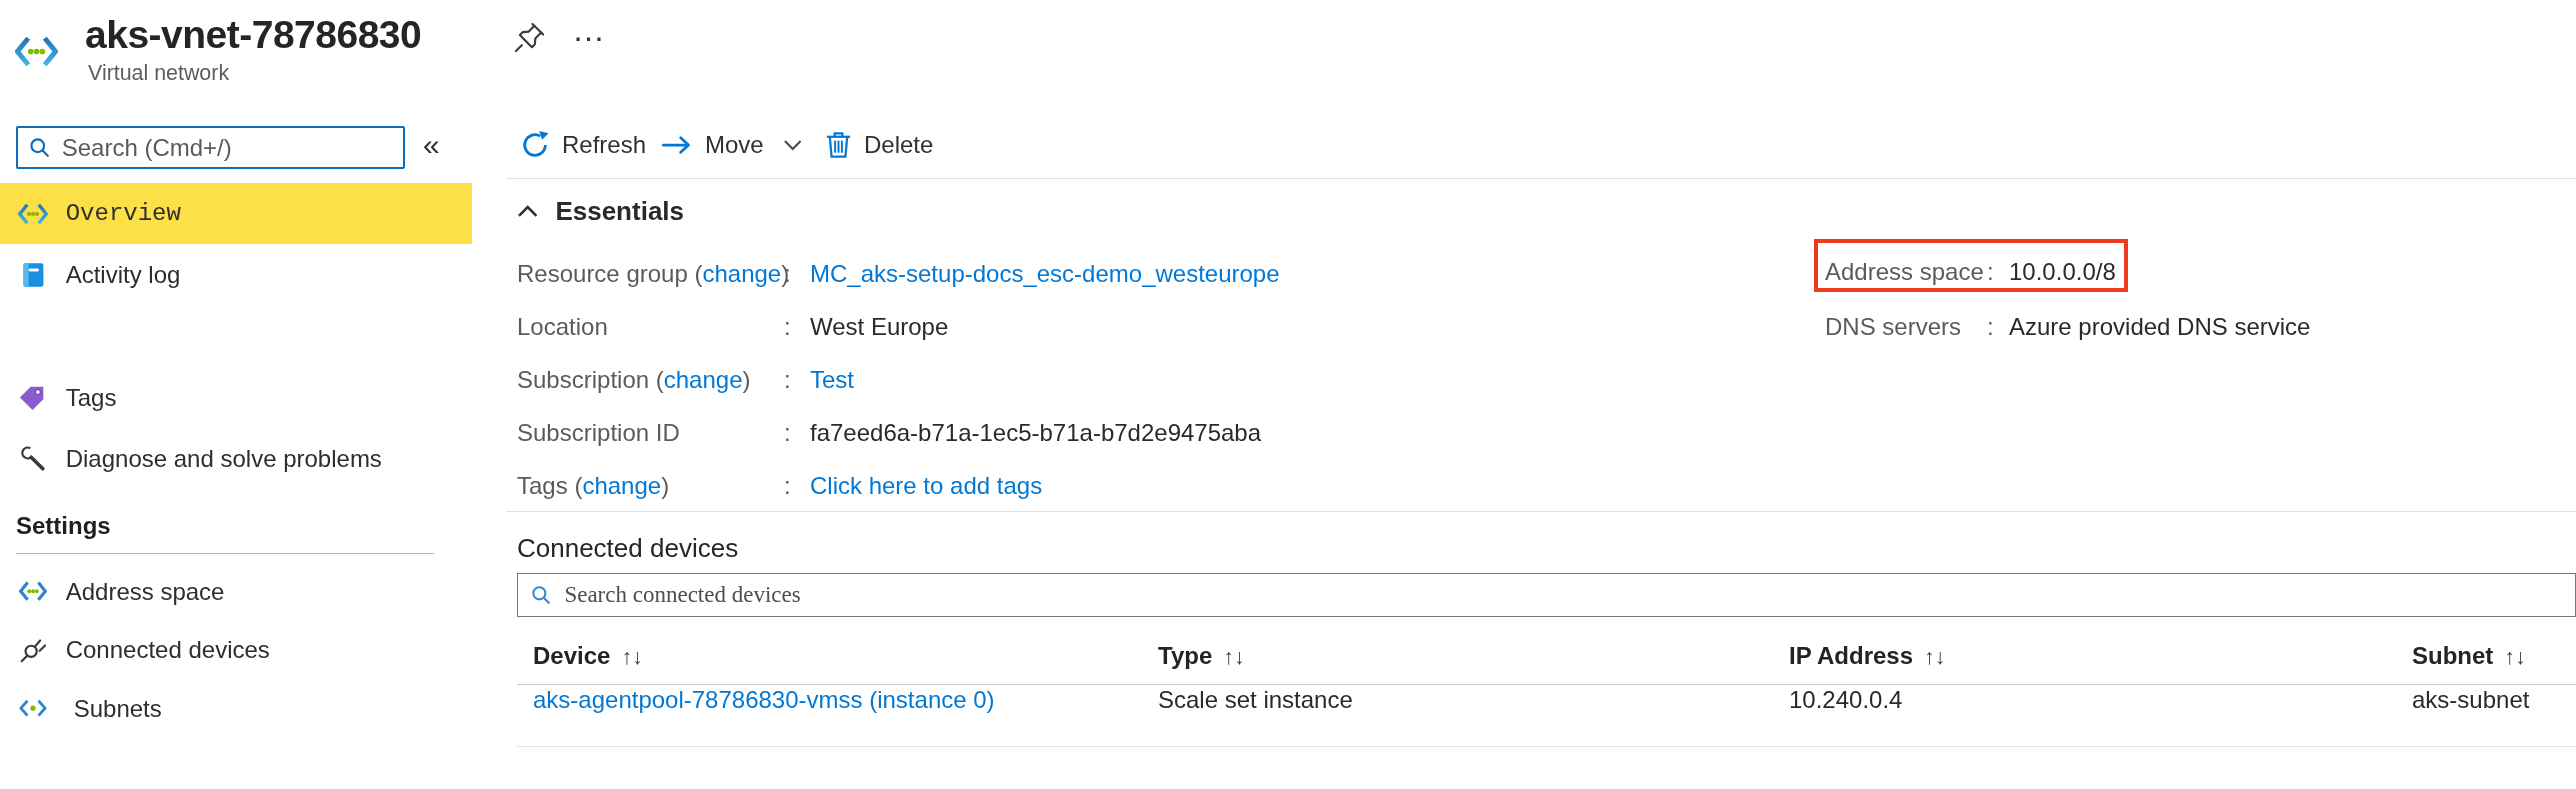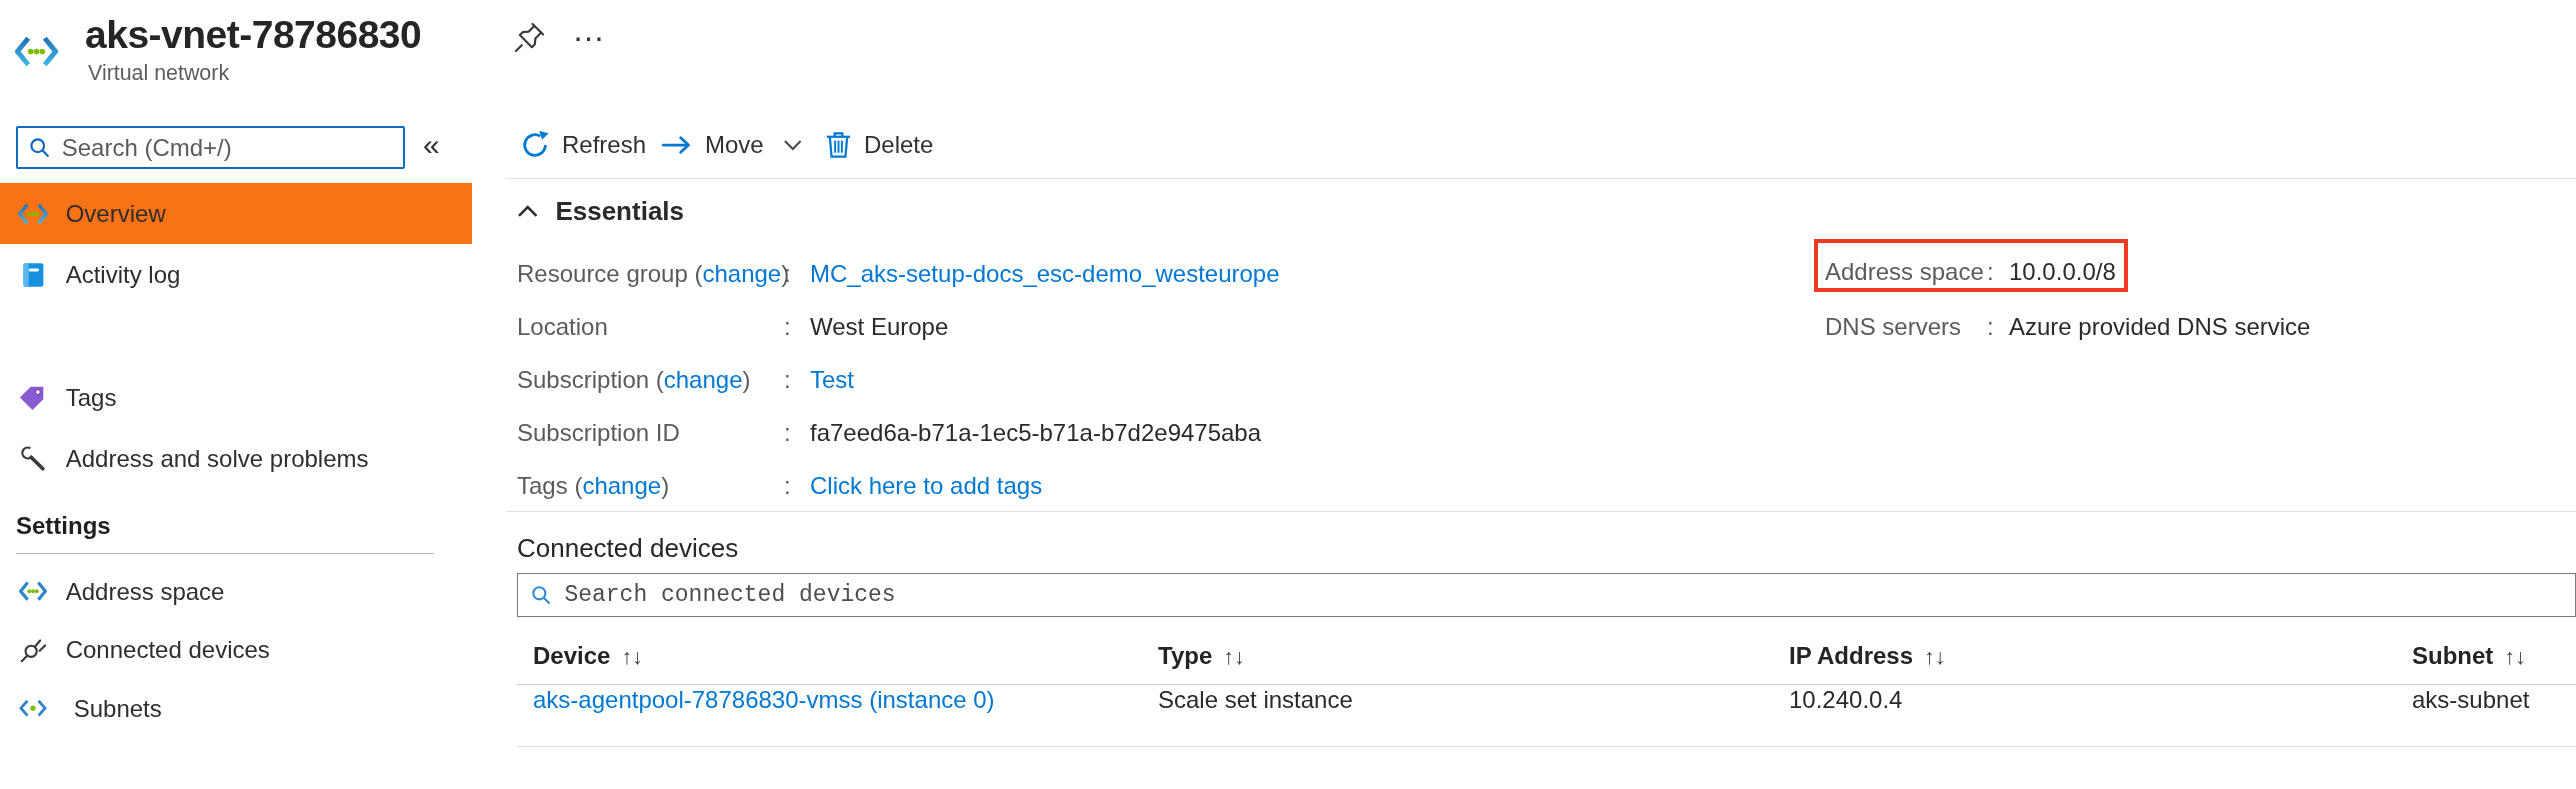--- a/index.html
+++ b/index.html
@@ -14,21 +14,21 @@
   .more-dots{left:572px;top:11px;font-size:33px;color:#323130;letter-spacing:2.8px;cursor:pointer;}
 
   
   .side-search{left:16px;top:126px;width:389px;height:43px;border:2.8px solid #0f6cbd;border-radius:1.9px;
                box-sizing:border-box;display:flex;align-items:center;background:#fff;}
   .side-search input{border:0;outline:0;flex:1;font-family:inherit;font-size:24px;color:#333;margin-left:9.3px;background:transparent;}
   .side-search input::placeholder{color:#5d5b59;opacity:1;}
   .collapse-btn{left:423px;top:128px;font-size:30px;color:#323130;cursor:pointer;}
   .nav-item{left:0;width:472px;height:61px;display:flex;align-items:center;padding-left:16px;
             box-sizing:border-box;font-size:24px;color:#2f2e2d;cursor:pointer;}
-  .nav-item.sel{background:#f97316;}
+  .nav-item.sel{background:#fde047;font-family:Liberation Mono, monospace;}
   .nav-ic{width:33px;display:flex;justify-content:center;margin-right:16.7px;flex:none;}
   .side-section{left:16px;top:512px;font-size:24px;font-weight:700;color:#201f1e;}
   .side-div{left:16px;top:553px;width:418px;height:0.9px;background:#b8b6b4;}
 
   
   .tb-btn{top:126px;height:37px;display:flex;align-items:center;gap:12px;font-size:24px;color:#323130;cursor:pointer;}
   .hdiv{height:0.9px;background:#e3e1df;}
 
   
   .ess-hdr{left:517px;top:196px;display:flex;align-items:center;gap:17px;font-size:26px;font-weight:700;color:#2b2a29;cursor:pointer;}
@@ -38,21 +38,21 @@
   .ess-value{position:absolute;left:293px;color:#2b2a29;}
   .ess-row.right{left:1825px;}
   .ess-row.right .ess-colon{left:162px;}
   .ess-row.right .ess-value{left:184px;}
   .red-box{left:1814px;top:239px;width:314px;height:53px;border:4.6px solid #ee3a20;box-sizing:border-box;pointer-events:none;}
 
   
   .cd-title{left:517px;top:533px;font-size:26px;color:#272625;}
   .cd-search{left:517px;top:573px;width:2059px;height:44px;border:1.9px solid #7a7876;box-sizing:border-box;
              display:flex;align-items:center;background:#fff;}
-  .cd-search input{border:0;outline:0;flex:1;font-family:Liberation Mono, monospace;font-size:23px;color:#0369a1;margin-left:11px;background:transparent;}
+  .cd-search input{border:0;outline:0;flex:1;font-family:Liberation Serif, serif;font-size:23px;color:#0369a1;margin-left:11px;background:transparent;}
   .cd-search input::placeholder{color:#4e4d4b;opacity:1;}
   .th{top:642px;font-size:24px;font-weight:700;color:#252423;white-space:nowrap;cursor:pointer;}
   .th .sort{font-weight:400;font-size:21.4px;color:#3b3a39;margin-left:11px;}
   .td{top:686px;font-size:24px;color:#2b2a29;white-space:nowrap;}
 </style>
 </head>
 <body>
 
 <div class="page">
 
@@ -128,21 +128,21 @@
     <span>Tags</span>
   </div>
 
   <div class="abs nav-item" style="top:428px;">
     <span class="nav-ic">
       <svg width="27" height="27" viewBox="0 0 30 30" fill="none" stroke="#3b3a39">
         <path d="M12.5 3.5 A6 6 0 1 0 14.5 12.5" stroke-width="2.5"></path>
         <line x1="13.5" y1="13.5" x2="26.5" y2="26.5" stroke-width="4" stroke-linecap="round"></line>
       </svg>
     </span>
-    <span>Address and solve problems</span>
+    <span>Diagnose and solve problems</span>
   </div>
 
   <div class="abs side-section">Settings</div>
   <div class="abs side-div"></div>
 
   <div class="abs nav-item" style="top:562px;height:59px;">
     <span class="nav-ic">
       <svg width="28" height="20.4" viewBox="0 0 52 38">
         <polyline points="16,3 3,19 16,35" fill="none" stroke="#2e85c8" stroke-width="6"></polyline>
         <polyline points="36,3 49,19 36,35" fill="none" stroke="#2e85c8" stroke-width="6"></polyline>

